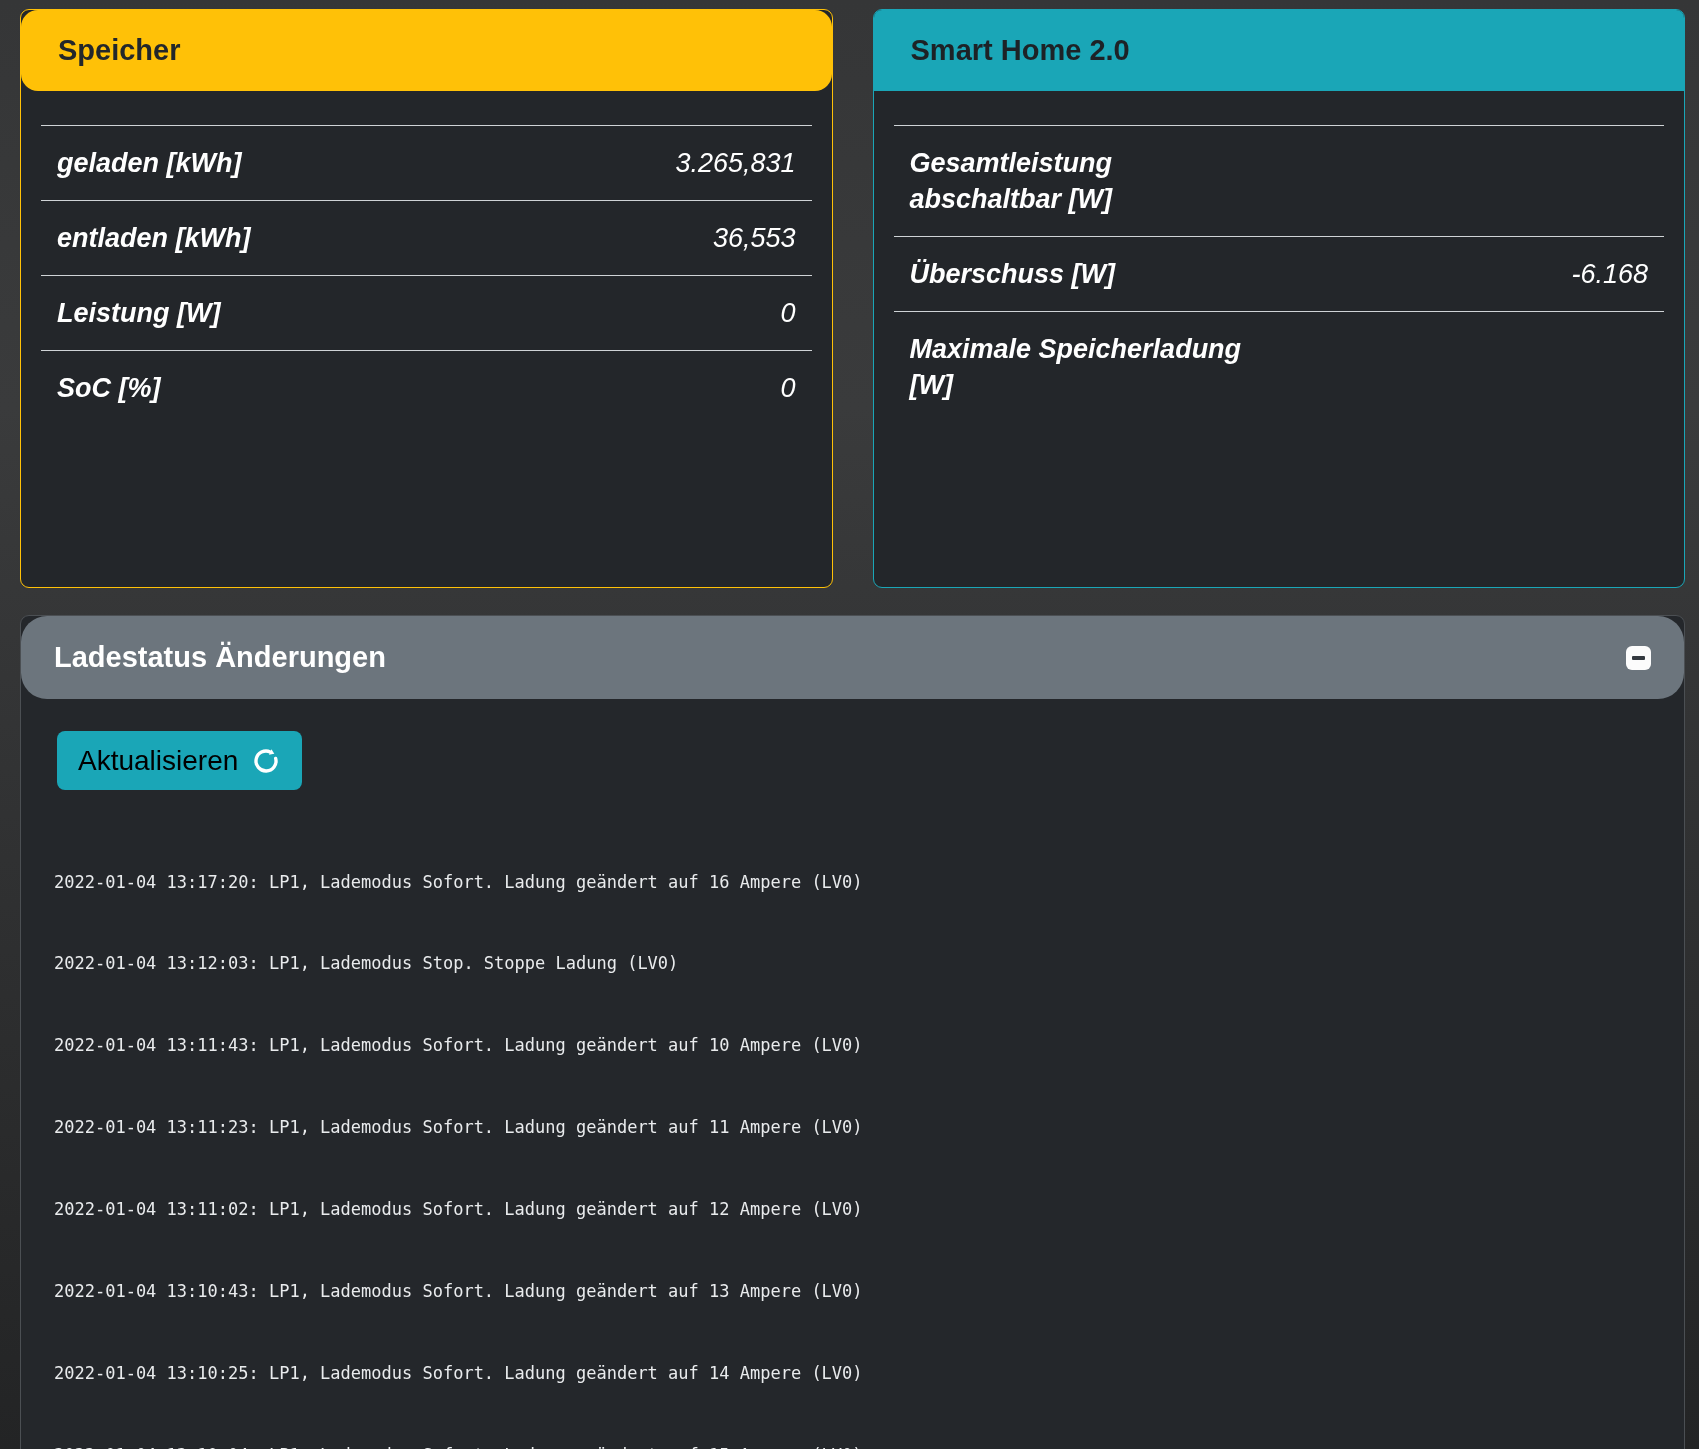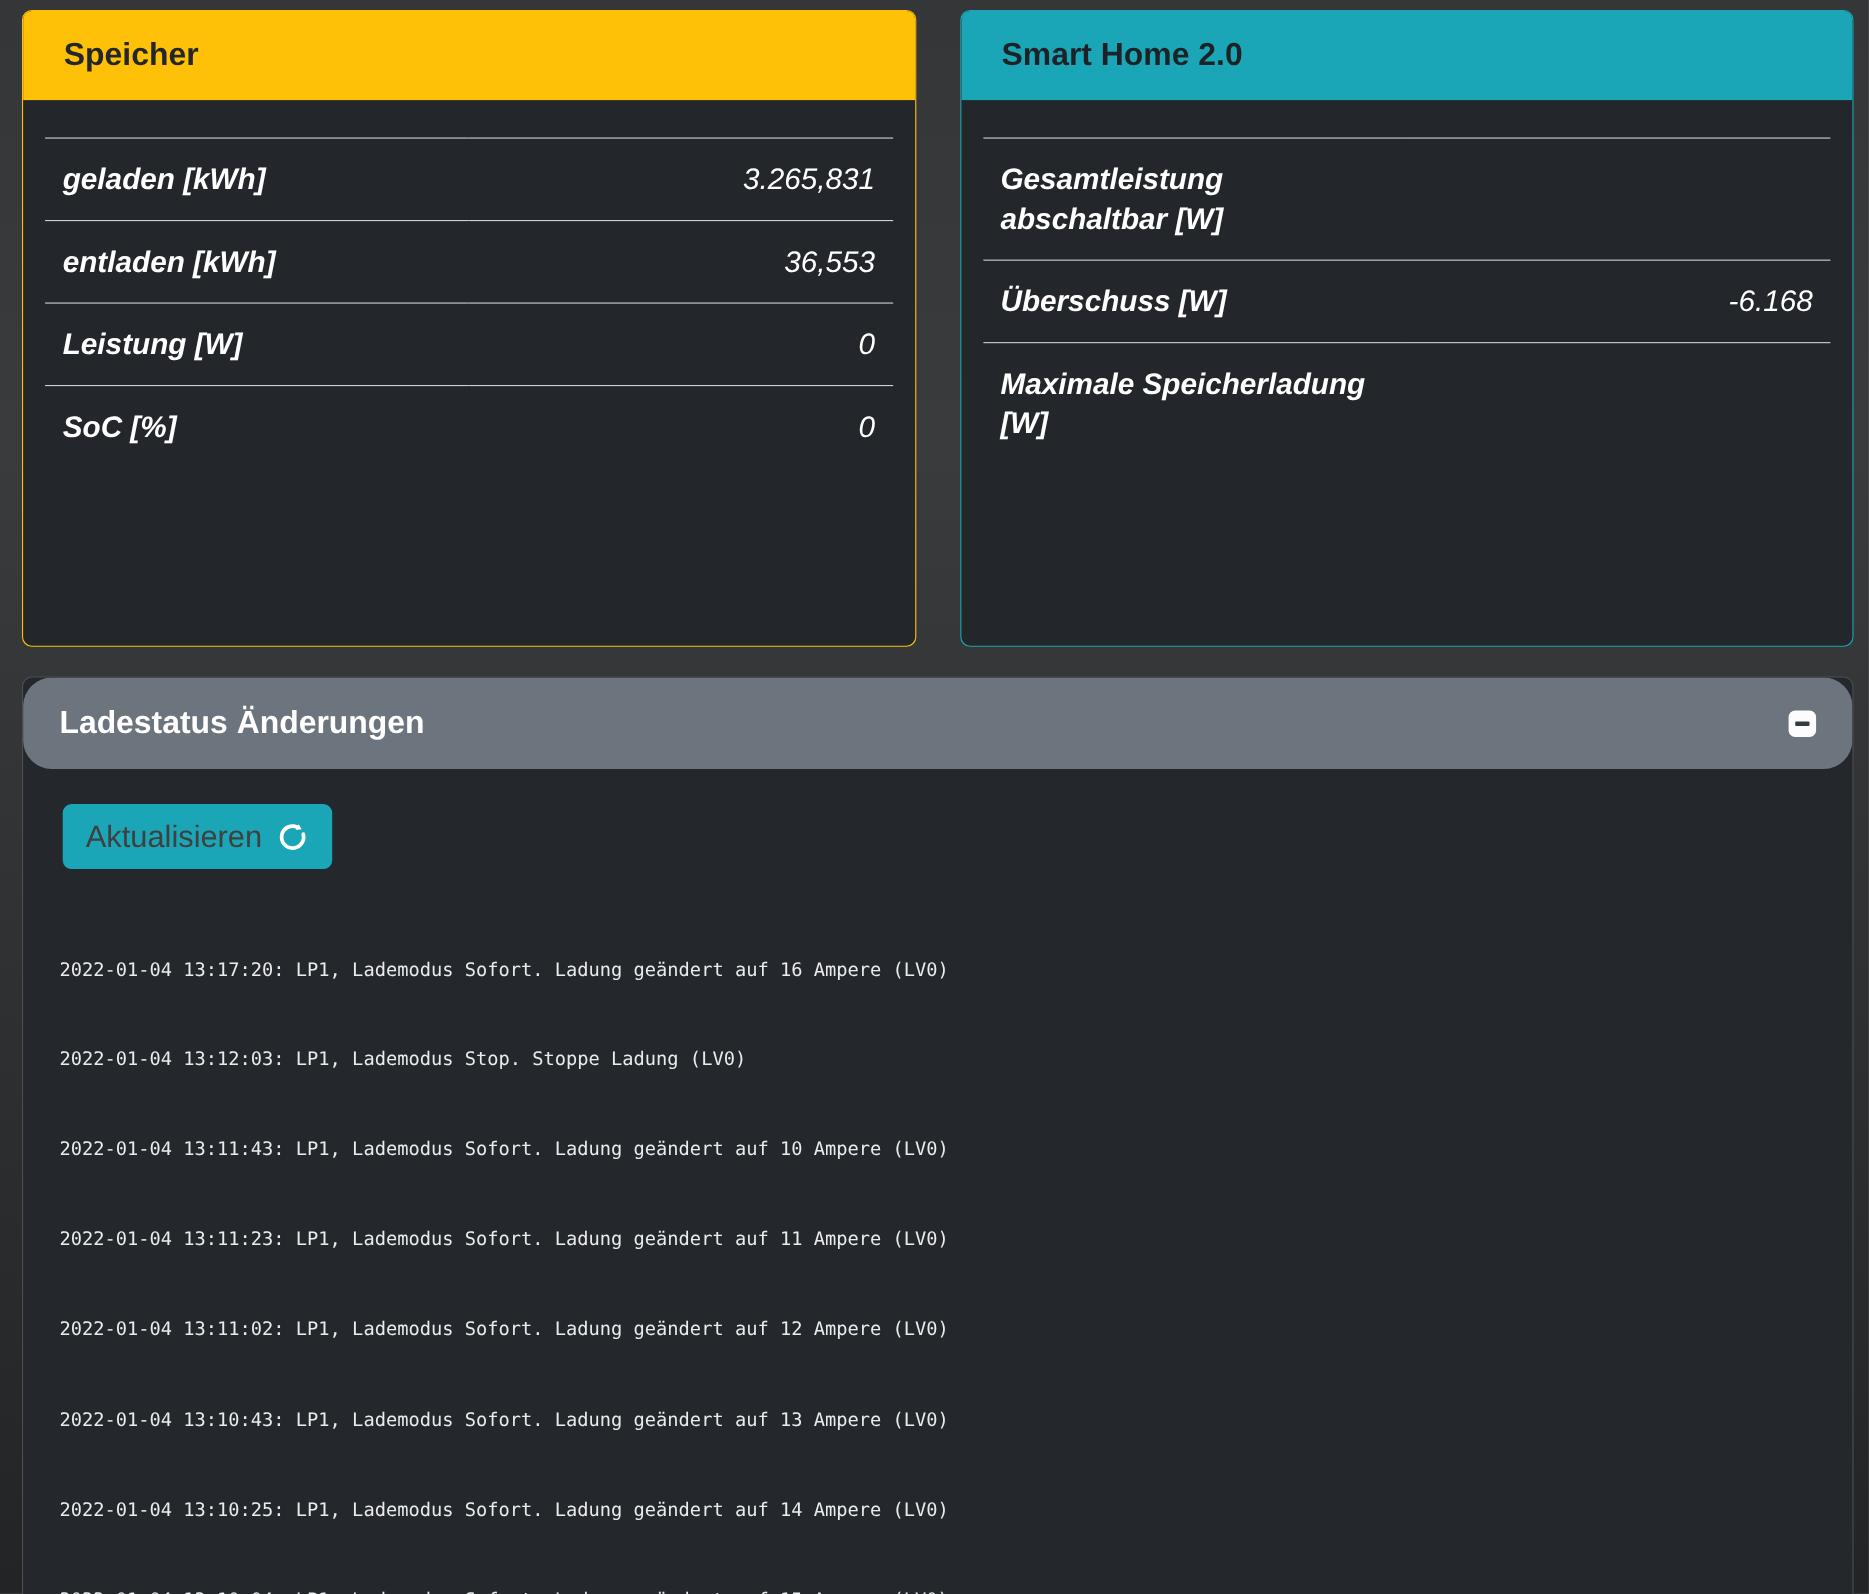--- a/index.html
+++ b/index.html
@@ -7,35 +7,35 @@
     width:1699px;height:1449px;overflow:hidden;
     background:linear-gradient(180deg,#353637 0%,#3a3b3c 28%,#232425 100%);
     font-family:"Liberation Sans",sans-serif;
     -webkit-font-smoothing:antialiased;
   }
   .top-row{display:flex;gap:40px;padding:9px 14px 0 20px;align-items:stretch;}
   .card{flex:1;background:#23262a;border-radius:9px;overflow:hidden;min-height:579px;box-sizing:border-box;}
   .card.speicher{border:1px solid #ffc107;}
   .card.smarthome{border:1px solid #1aa6b7;}
   .card-header{height:81px;display:flex;align-items:center;padding:0 37px;font-size:29px;font-weight:700;}
-  .speicher .card-header{background:#ffc107;color:#23272b;}
+  .speicher .card-header{background:#ffc107;color:#23272b;border-radius:17px;}
   .smarthome .card-header{background:#1aa6b7;color:#1d2226;}
   .card-body{padding:34px 20px 20px;}
   table.kv{width:100%;border-collapse:collapse;font-size:27px;color:#ffffff;table-layout:fixed;font-style:italic;}
   .kv tr{border-top:1px solid #cfd3d6;}
   .kv td{padding:19px 16px;line-height:36px;vertical-align:middle;}
   .kv td.lbl{font-weight:700;text-align:left;}
   .kv td.val{text-align:right;font-weight:400;}
 
   .ladestatus{margin:27px 14px 0 20px;background:#24272b;border:1px solid #4b4f53;border-radius:9px;overflow:hidden;min-height:1000px;}
   .ladestatus .card-header{background:#6c757d;color:#ffffff;height:83px;display:flex;align-items:center;justify-content:space-between;padding:0 33px;font-size:29px;font-weight:700;border-radius:26px;}
   .collapse-btn{width:25px;height:24px;background:#fcfcfc;border:none;border-radius:6px;display:flex;align-items:center;justify-content:center;cursor:pointer;padding:0;}
   .minus-bar{width:13px;height:4px;background:#343a40;border-radius:1px;display:block;}
   .ladestatus .card-body{padding:32px 33px 40px;}
-  .refresh-btn{display:inline-flex;align-items:center;gap:13px;background:#1aa6b7;color:#404040;border:none;border-radius:8px;height:59px;padding:0 21px;font-size:28px;font-family:inherit;cursor:pointer;margin-left:3px;}
+  .refresh-btn{display:inline-flex;align-items:center;gap:13px;background:#1aa6b7;color:#000000;border:none;border-radius:8px;height:59px;padding:0 21px;font-size:28px;font-family:inherit;cursor:pointer;margin-left:3px;}
   .refresh-btn svg{display:block;}
   .log{margin-top:24px;font-family:"DejaVu Sans Mono","Liberation Mono",monospace;font-size:17px;line-height:27.3px;color:#e9ebed;white-space:pre;}
 </style>
 </head>
 <body>
 
 <div class="top-row">
 
   <section class="card speicher">
     <div class="card-header">

